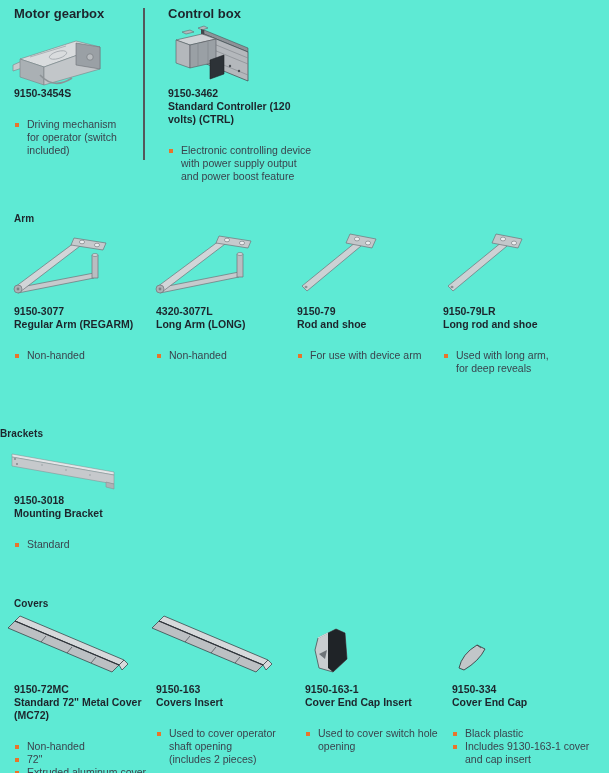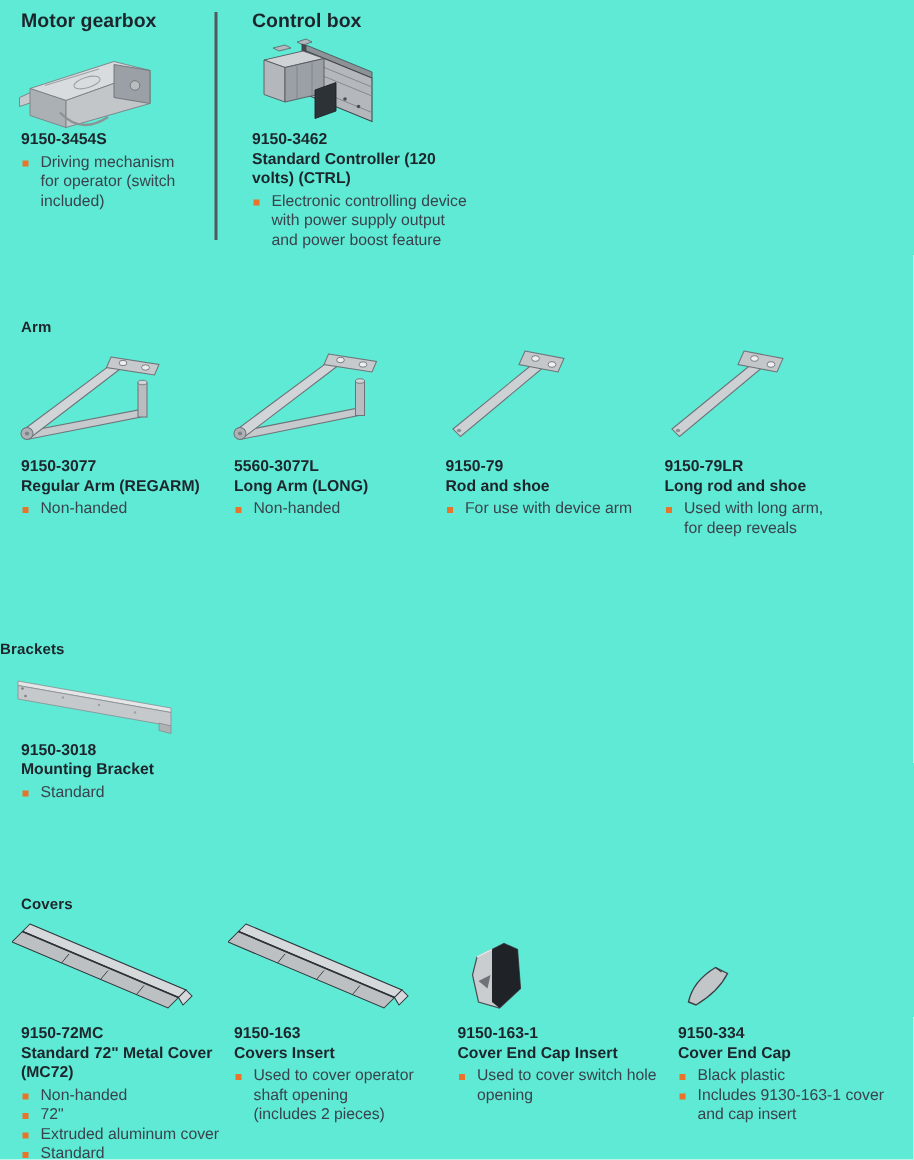--- a/index.html
+++ b/index.html
@@ -11,21 +11,21 @@
   .sec-title {
     position:absolute; font-size:10px; font-weight:bold; color:#1D252C;
     letter-spacing:.1px; line-height:15px;
   }
   .card { position:absolute; }
   .card-heading { font-size:13px; font-weight:bold; color:#1D252C; line-height:15px; }
   .imgbox { position:relative; }
   .imgbox svg { position:absolute; }
   .part { font-size:10.5px; font-weight:bold; color:#1D252C; line-height:13px; }
   .name { font-size:10.5px; font-weight:bold; color:#1D252C; line-height:13px; white-space:pre-line; }
-  .bullets { list-style:none; margin-top:2px; }
+  .bullets { list-style:none; margin-top:18px; }
   .bullets li {
     position:relative; padding-left:13px; font-size:10.5px; line-height:13px;
     color:#3A434D; white-space:pre-line;
   }
   .bullets li::before {
     content:""; position:absolute; left:1px; top:4.5px; width:4px; height:4px;
     background:#E8742B;
   }
   .vdivider { position:absolute; left:143px; top:8px; width:2px; height:152px; background:#54575B; }
 </style>
@@ -121,21 +121,21 @@
         <polygon points="85,23 91,23 91,46 85,46" fill="#b9bdc1" stroke="#6e7378" stroke-width="0.7"></polygon>
         <ellipse cx="88" cy="23" rx="3" ry="1.5" fill="#d2d5d8" stroke="#6e7378" stroke-width="0.6"></ellipse>
         <polygon points="5,56 71,7 77,10 10,61" fill="#d2d5d8" stroke="#6e7378" stroke-width="0.7"></polygon>
         <polygon points="67,5 99,10 96,17 64,12" fill="#c6cacd" stroke="#6e7378" stroke-width="0.7"></polygon>
         <ellipse cx="75" cy="9" rx="2.6" ry="1.8" fill="#edeef0" stroke="#6e7378" stroke-width="0.6"></ellipse>
         <ellipse cx="90" cy="12" rx="2.6" ry="1.8" fill="#edeef0" stroke="#6e7378" stroke-width="0.6"></ellipse>
         <circle cx="8" cy="58" r="4" fill="#aeb2b6" stroke="#6e7378" stroke-width="0.7"></circle>
         <circle cx="8" cy="58" r="1.4" fill="#7d8286"></circle>
       </svg>
     </div>
-    <div class="part">5560-3077L</div>
+    <div class="part">4320-3077L</div>
     <div class="name">Long Arm (LONG)</div>
     <ul class="bullets">
       <li>Non-handed</li>
     </ul>
   </div>
 
   <div class="card" style="left:297px; top:226px; width:137px;">
     <div class="imgbox" style="height:79px;">
       <svg style="left:3px; top:2px;" width="78" height="66" viewBox="0 0 78 66">
         <polygon points="2,58 56,14 61,18 7,63" fill="#cdd1d4" stroke="#6e7378" stroke-width="0.7"></polygon>

